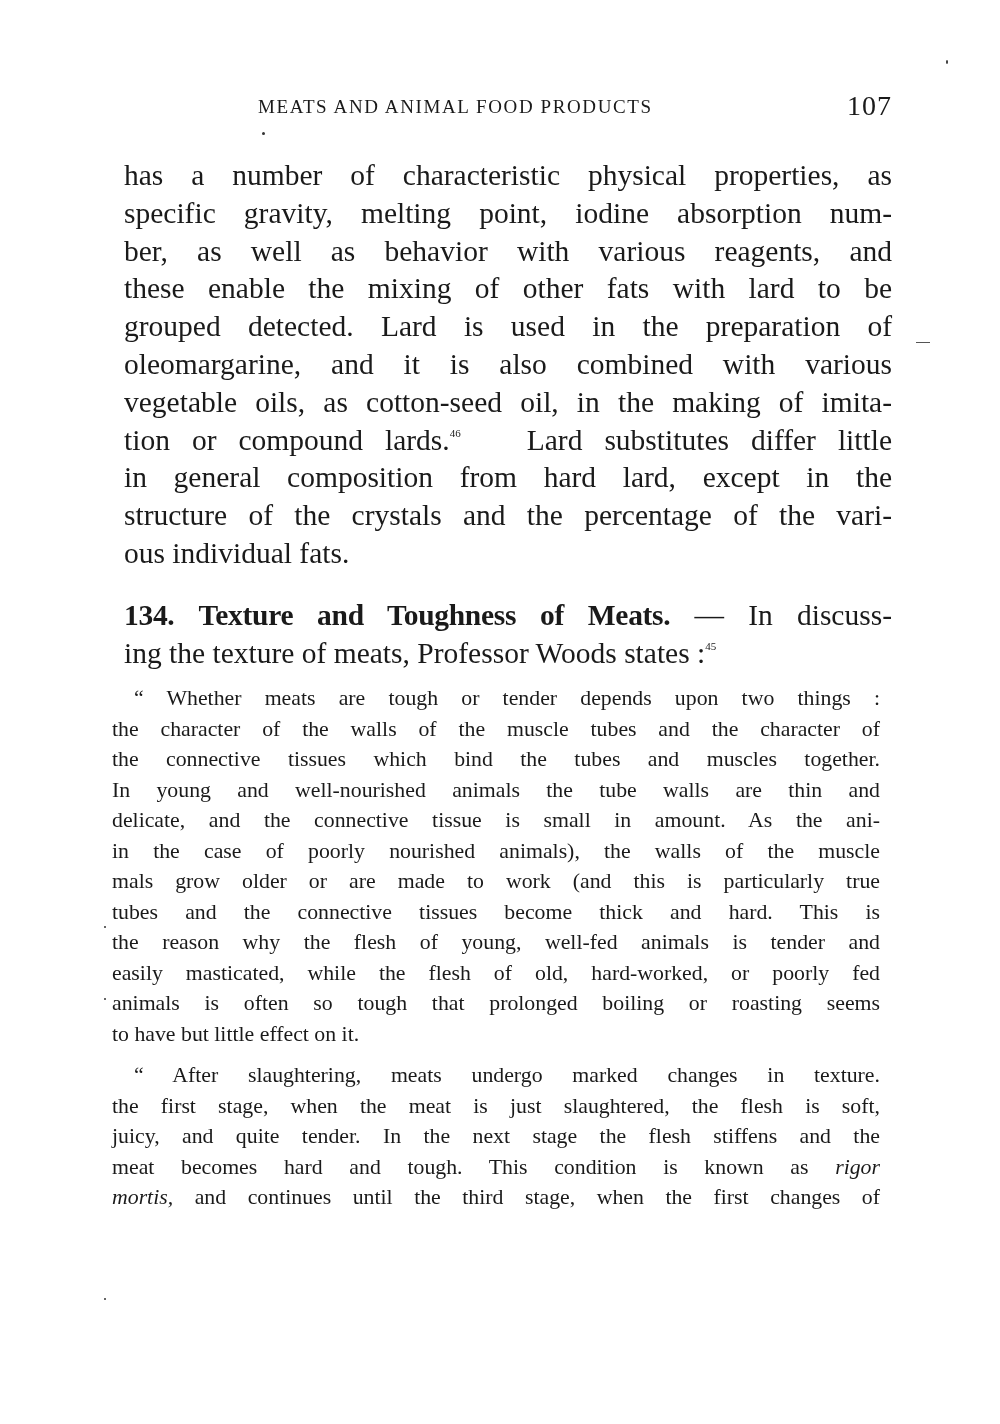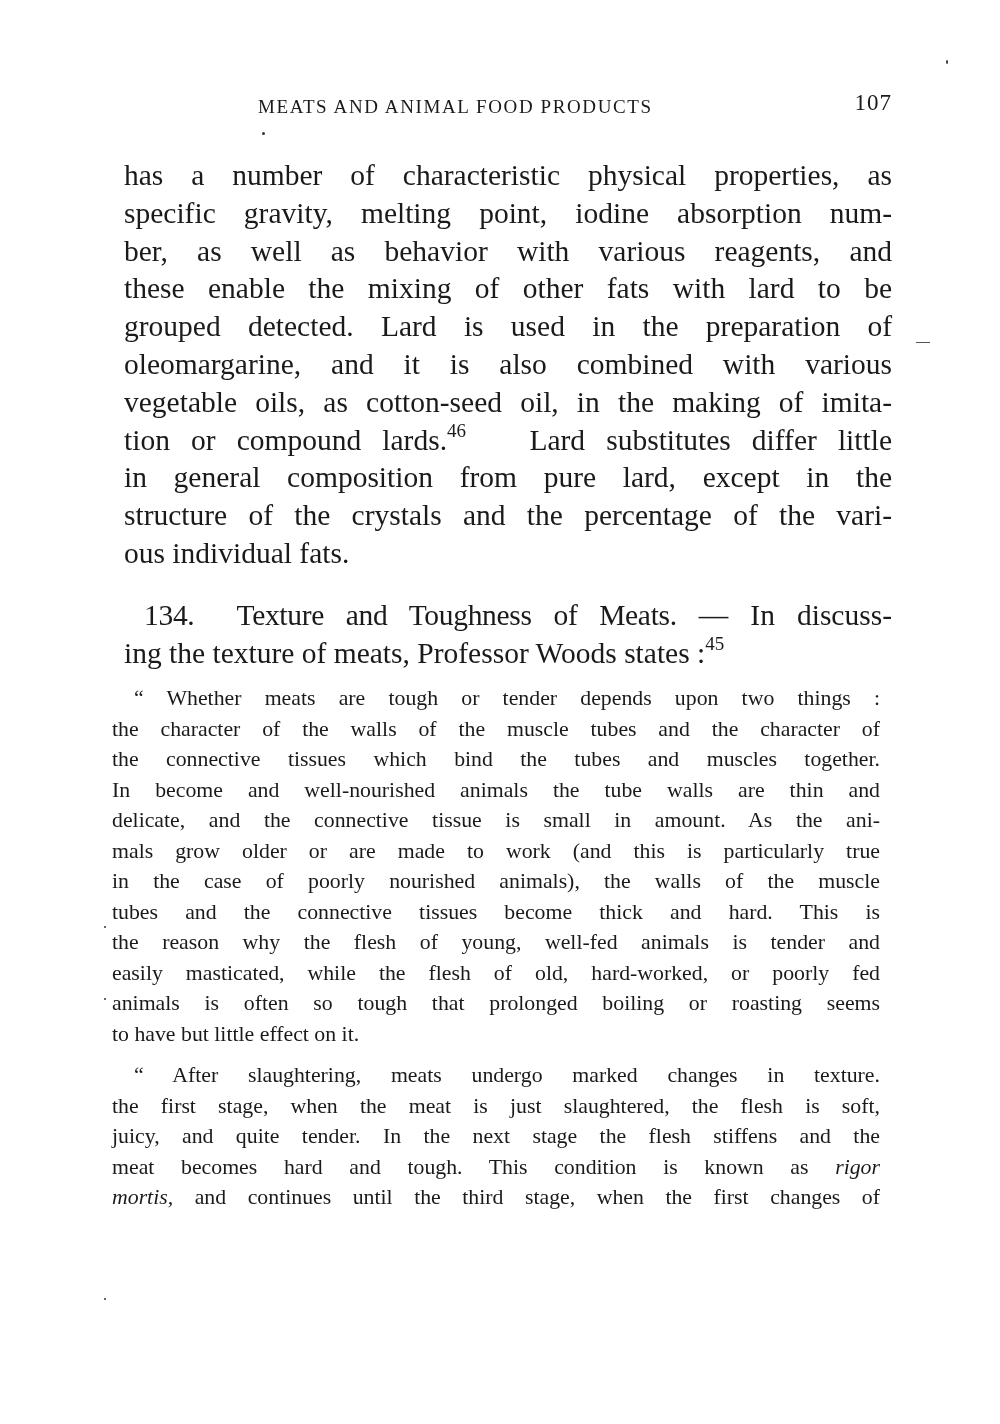--- a/index.html
+++ b/index.html
@@ -34,21 +34,21 @@
       left: 134px;
       top: 4px;
       font-size: 19px;
       letter-spacing: 1.6px;
       white-space: nowrap;
     }
     .page-number {
       position: absolute;
       right: 0;
       top: -2px;
-      font-size: 23px;
+      font-size: 28px;
       letter-spacing: 1px;
     }
     .body-text {
       position: absolute;
       left: 124px;
       width: 768px;
       font-size: 29.5px;
       line-height: 37.8px;
       text-align: justify;
     }
@@ -65,27 +65,26 @@
     .para-1 { top: 157px; }
     .section-heading-block {
       position: absolute;
       left: 124px;
       width: 768px;
       top: 597px;
       font-size: 29.5px;
       line-height: 37.8px;
     }
     .section-heading-block .bold {
-      font-weight: normal;
+      font-weight: bold;
       font-family: "Liberation Serif", "DejaVu Serif", serif;
       letter-spacing: -0.3px;
-      margin-left: 20px;
     }
     sup {
-      font-size: 19px;
+      font-size: 11px;
       vertical-align: 13px;
       line-height: 0;
     }
     .quote {
       position: absolute;
       left: 112px;
       width: 768px;
       font-size: 21.8px;
       line-height: 30.5px;
     }
@@ -119,38 +118,38 @@
 
   <div class="body-text para-1">
     <span class="line">has a number of characteristic physical properties, as</span>
     <span class="line">specific gravity, melting point, iodine absorption num-</span>
     <span class="line">ber, as well as behavior with various reagents, and</span>
     <span class="line">these enable the mixing of other fats with lard to be</span>
     <span class="line">grouped detected.  Lard is used in the preparation of</span>
     <span class="line">oleomargarine, and it is also combined with various</span>
     <span class="line">vegetable oils, as cotton-seed oil, in the making of imita-</span>
     <span class="line"><span>tion or compound lards.</span><sup>46</sup>&nbsp;&nbsp; <span>Lard substitutes differ little</span></span>
-    <span class="line">in general composition from pure lard, except in the</span>
+    <span class="line">in general composition from hard lard, except in the</span>
     <span class="line">structure of the crystals and the percentage of the vari-</span>
     <span class="line last">ous individual fats.</span>
   </div>
 
   <div class="section-heading-block">
     <span class="line"><span class="bold">134.</span> <span class="bold">Texture and Toughness of Meats.</span><span> — </span><span>In discuss-</span></span>
     <span class="line last"><span>ing the texture of meats, Professor Woods states :</span><sup>45</sup></span>
   </div>
 
   <div class="quote quote-1">
     <span class="line indent">“ Whether meats are tough or tender depends upon two things :</span>
     <span class="line">the character of the walls of the muscle tubes and the character of</span>
     <span class="line">the connective tissues which bind the tubes and muscles together.</span>
-    <span class="line">In become and well-nourished animals the tube walls are thin and</span>
+    <span class="line">In young and well-nourished animals the tube walls are thin and</span>
     <span class="line">delicate, and the connective tissue is small in amount.  As the ani-</span>
+    <span class="line">in the case of poorly nourished animals), the walls of the muscle</span>
     <span class="line">mals grow older or are made to work (and this is particularly true</span>
-    <span class="line">in the case of poorly nourished animals), the walls of the muscle</span>
     <span class="line">tubes and the connective tissues become thick and hard.  This is</span>
     <span class="line">the reason why the flesh of young, well-fed animals is tender and</span>
     <span class="line">easily masticated, while the flesh of old, hard-worked, or poorly fed</span>
     <span class="line">animals is often so tough that prolonged boiling or roasting seems</span>
     <span class="line last">to have but little effect on it.</span>
   </div>
 
   <div class="quote quote-2">
     <span class="line indent">“ After slaughtering, meats undergo marked changes in texture.</span>
     <span class="line">the first stage, when the meat is just slaughtered, the flesh is soft,</span>

